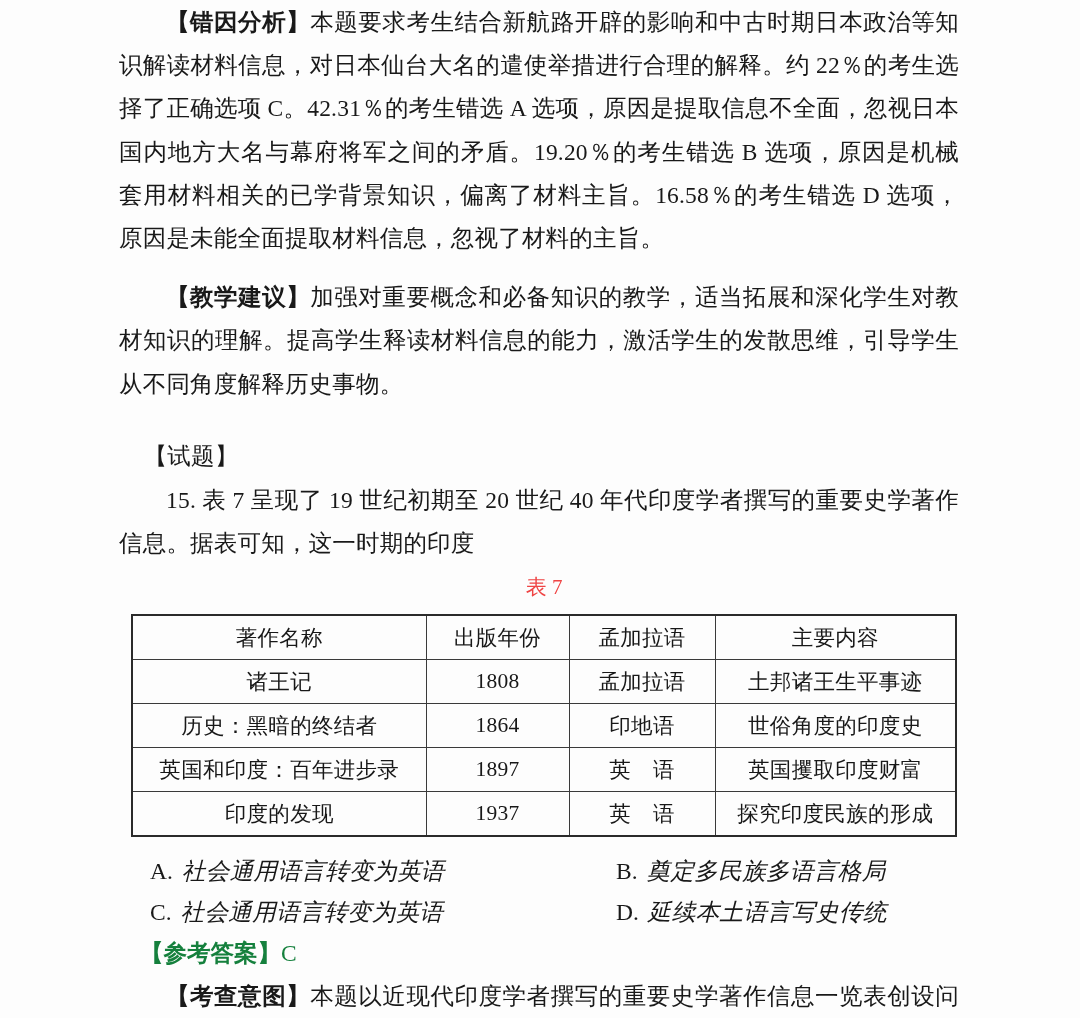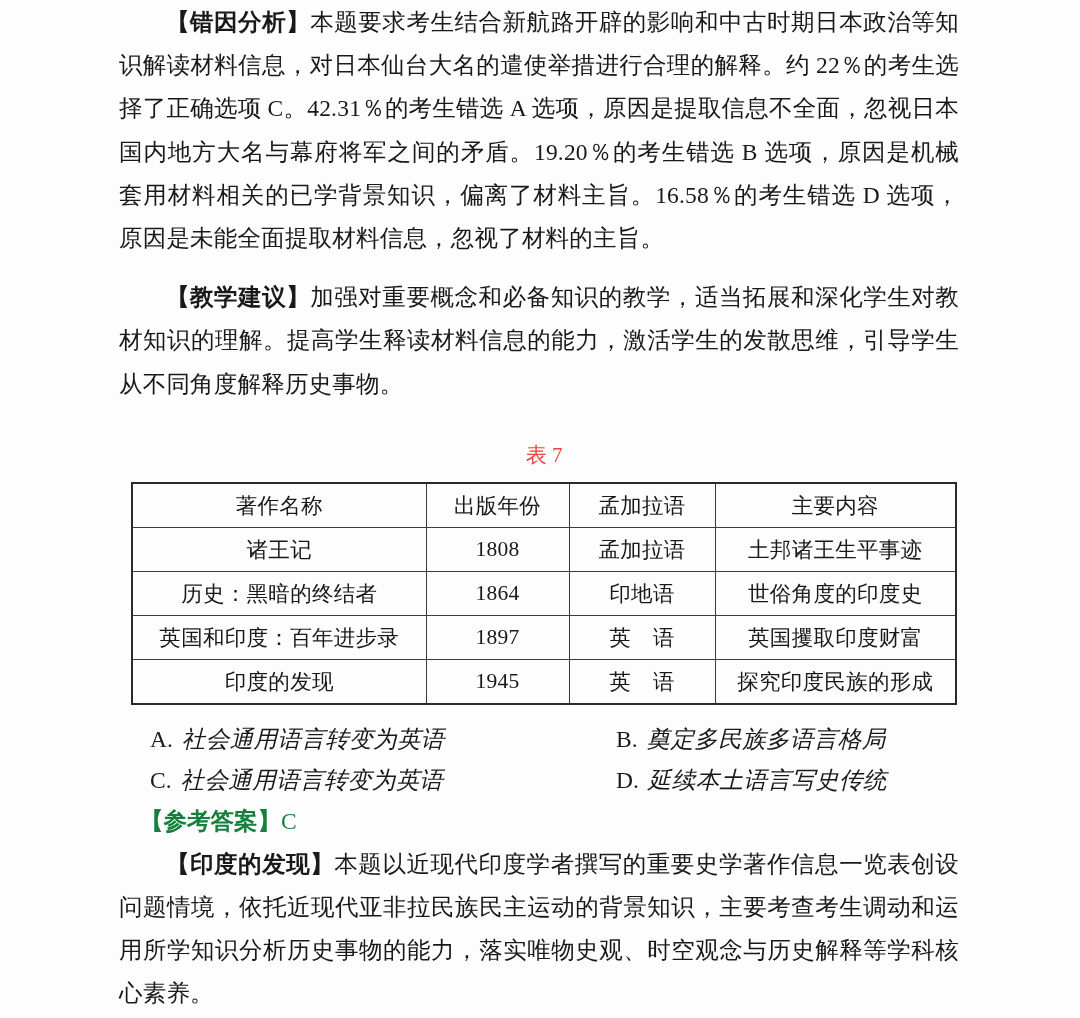--- a/index.html
+++ b/index.html
@@ -113,21 +113,23 @@
 <div class="page">
 
   <p class="para indent"><span class="tag">【错因分析】</span><span>本题要求考生结合新航路开辟的影响和中古时期日本政治等知识解读材料信息，对日本仙台大名的遣使举措进行合理的解释。约 22％的考生选择了正确选项 C。42.31％的考生错选 A 选项，原因是提取信息不全面，忽视日本国内地方大名与幕府将军之间的矛盾。19.20％的考生错选 B 选项，原因是机械套用材料相关的已学背景知识，偏离了材料主旨。16.58％的考生错选 D 选项，原因是未能全面提取材料信息，忽视了材料的主旨。</span></p>
 
   <div class="gap-md"></div>
 
   <p class="para indent"><span class="tag">【教学建议】</span><span>加强对重要概念和必备知识的教学，适当拓展和深化学生对教材知识的理解。提高学生释读材料信息的能力，激活学生的发散思维，引导学生从不同角度解释历史事物。</span></p>
 
   <div class="gap-lg"></div>
 
-
+  <p class="para" style="text-indent:1.05em">【试题】</p>
+
+  <p class="para indent">15. 表 7 呈现了 19 世纪初期至 20 世纪 40 年代印度学者撰写的重要史学著作信息。据表可知，这一时期的印度</p>
 
   <div class="gap-sm"></div>
 
   <p class="tbl-caption">表 7</p>
 
   <div class="tbl-wrap">
     <table class="data">
       <colgroup>
           <col class="c1">
           <col class="c2">
@@ -154,21 +156,21 @@
           <td>世俗角度的印度史</td>
         </tr>
         <tr>
           <td>英国和印度：百年进步录</td>
           <td>1897</td>
           <td>英　语</td>
           <td>英国攫取印度财富</td>
         </tr>
         <tr>
           <td>印度的发现</td>
-          <td>1945</td>
+          <td>1937</td>
           <td>英　语</td>
           <td>探究印度民族的形成</td>
         </tr>
       </tbody>
     </table>
   </div>
 
   <div class="options">
     <div class="opt-row">
       <div class="opt opt-a">
@@ -187,15 +189,15 @@
       </div>
       <div class="opt">
         <span class="opt-letter">D.</span>
         <span class="opt-text">延续本土语言写史传统</span>
       </div>
     </div>
   </div>
 
   <p class="answer-line"><span class="tag">【参考答案】</span><span>C</span></p>
 
-  <p class="para indent"><span class="tag">【印度的发现】</span><span>本题以近现代印度学者撰写的重要史学著作信息一览表创设问题情境，依托近现代亚非拉民族民主运动的背景知识，主要考查考生调动和运用所学知识分析历史事物的能力，落实唯物史观、时空观念与历史解释等学科核心素养。</span></p>
+  <p class="para indent"><span class="tag">【考查意图】</span><span>本题以近现代印度学者撰写的重要史学著作信息一览表创设问题情境，依托近现代亚非拉民族民主运动的背景知识，主要考查考生调动和运用所学知识分析历史事物的能力，落实唯物史观、时空观念与历史解释等学科核心素养。</span></p>
 
 </div>
 
 </body></html>

